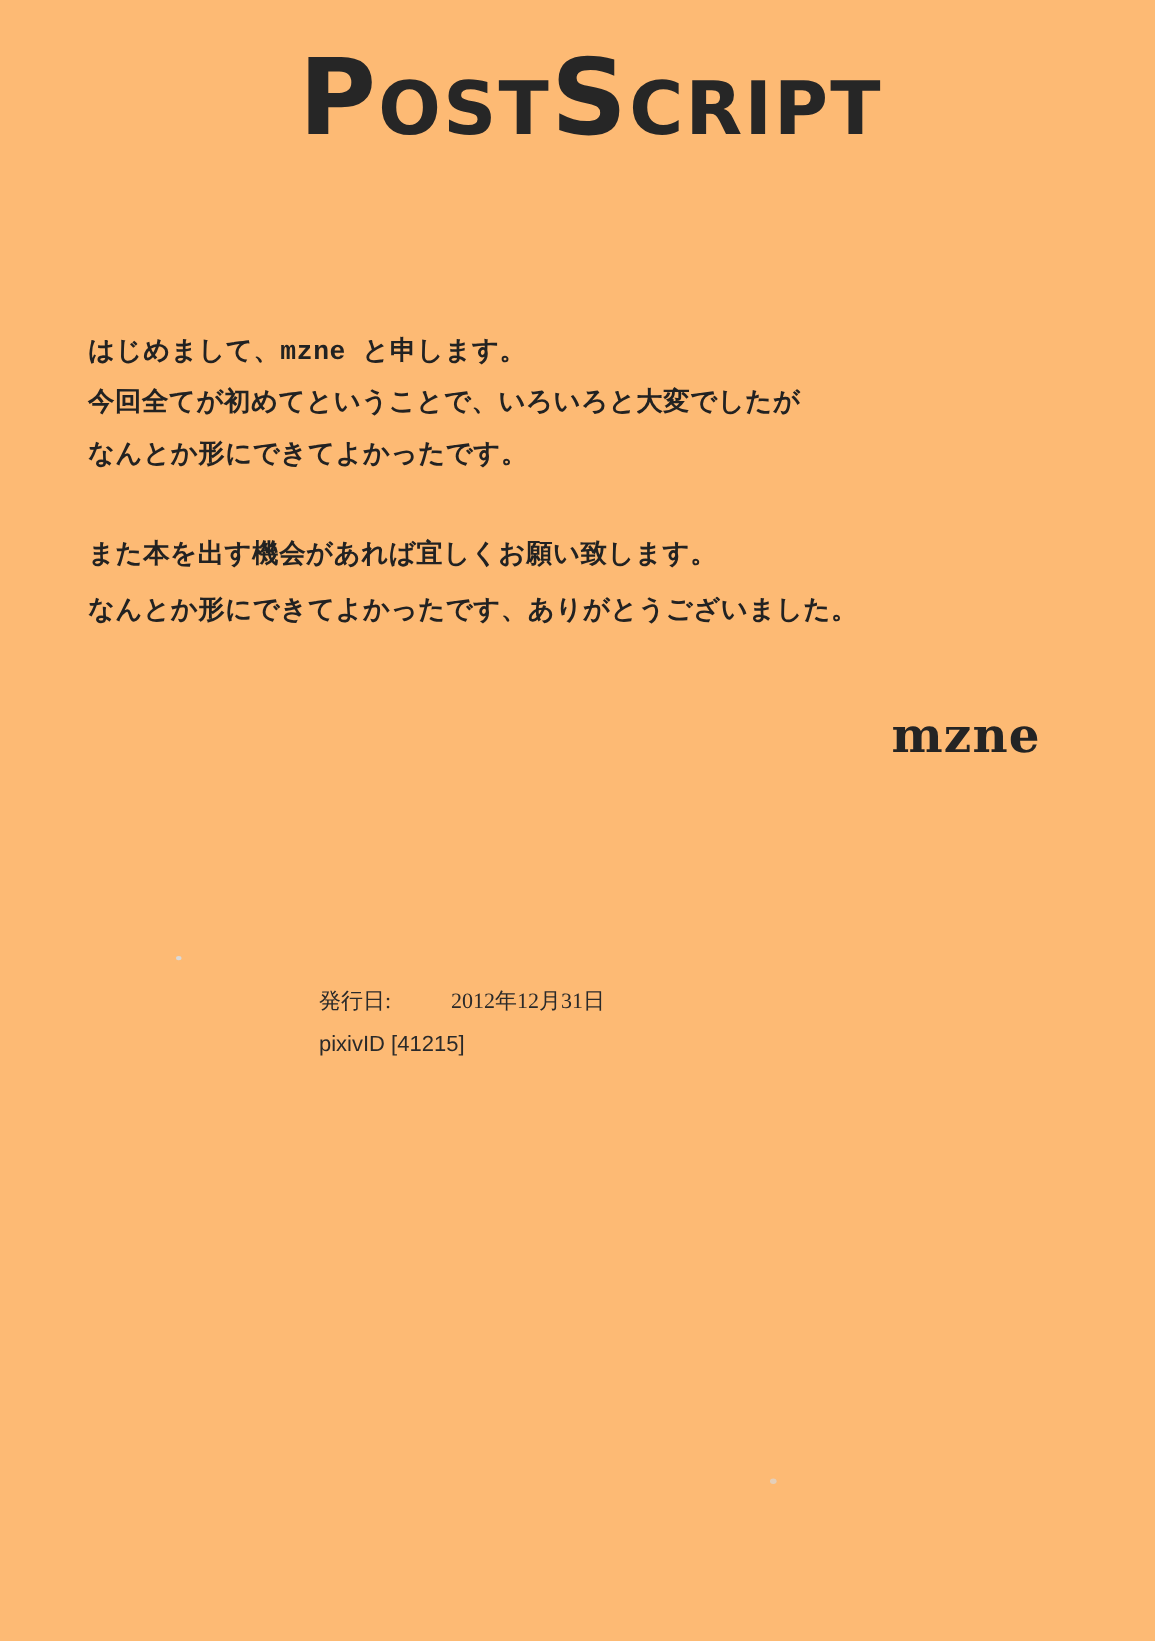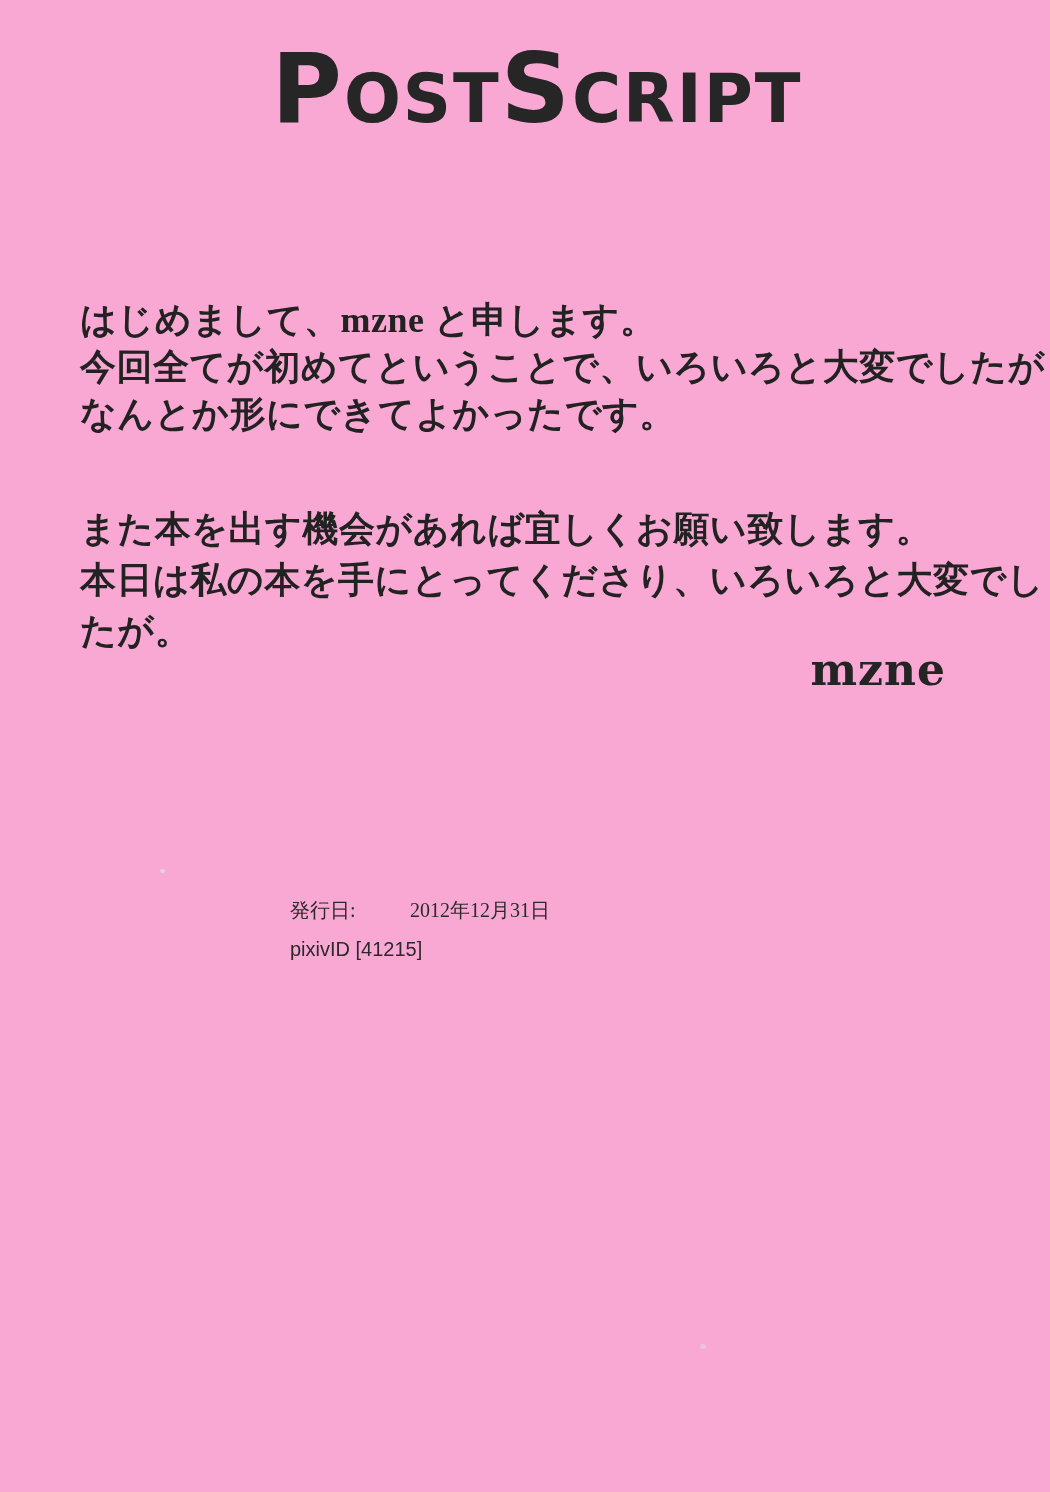--- a/index.html
+++ b/index.html
@@ -5,21 +5,21 @@
   html, body {
     margin: 0;
     padding: 0;
     background: #e8e8e8;
   }
   .page {
     position: relative;
     width: 1050px;
     height: 1492px;
     margin: 0 auto;
-    background: #f9a8d4;
+    background: #fdba74;
     overflow: hidden;
     color: #1e1e1e;
   }
   
   .title {
     position: absolute;
     top: 34px;
     left: 0;
     width: 100%;
     margin: 0;
@@ -31,28 +31,28 @@
     line-height: 110px;
     letter-spacing: 2px;
     color: #262626;
     transform: translateX(12px);
   }
   
   .body-text {
     position: absolute;
     left: 80px;
     top: 297px;
-    font-family: Liberation Serif, serif;
+    font-family: Liberation Mono, monospace;
     font-weight: 700;
-    font-size: 36px;
+    font-size: 24px;
     color: #222;
     letter-spacing: 0.5px;
   }
   .para-1 .line { line-height: 47px; }
-  .para-2 { margin-top: 66px; }
+  .para-2 { margin-top: 42px; }
   .para-2 .line { line-height: 51px; }
   
   .signature {
     position: absolute;
     top: 644px;
     right: 104px;
     font-family: "DejaVu Serif", "Liberation Serif", serif;
     font-weight: 700;
     font-size: 44px;
     color: #242424;
@@ -102,21 +102,21 @@
   <h1 class="title">PostScript</h1>
 
   <div class="body-text">
     <div class="para-1">
       <div class="line">はじめまして、mzne と申します。</div>
       <div class="line">今回全てが初めてということで、いろいろと大変でしたが</div>
       <div class="line">なんとか形にできてよかったです。</div>
     </div>
     <div class="para-2">
       <div class="line">また本を出す機会があれば宜しくお願い致します。</div>
-      <div class="line">本日は私の本を手にとってくださり、いろいろと大変でしたが。</div>
+      <div class="line">なんとか形にできてよかったです、ありがとうございました。</div>
     </div>
   </div>
 
   <div class="signature">mzne</div>
 
   <div class="colophon">
     <div class="col-row">
       <span class="col-label">発行日:</span><span class="col-value">2012年12月31日</span>
     </div>
     <div class="col-cont latin">pixivID [41215]</div>

